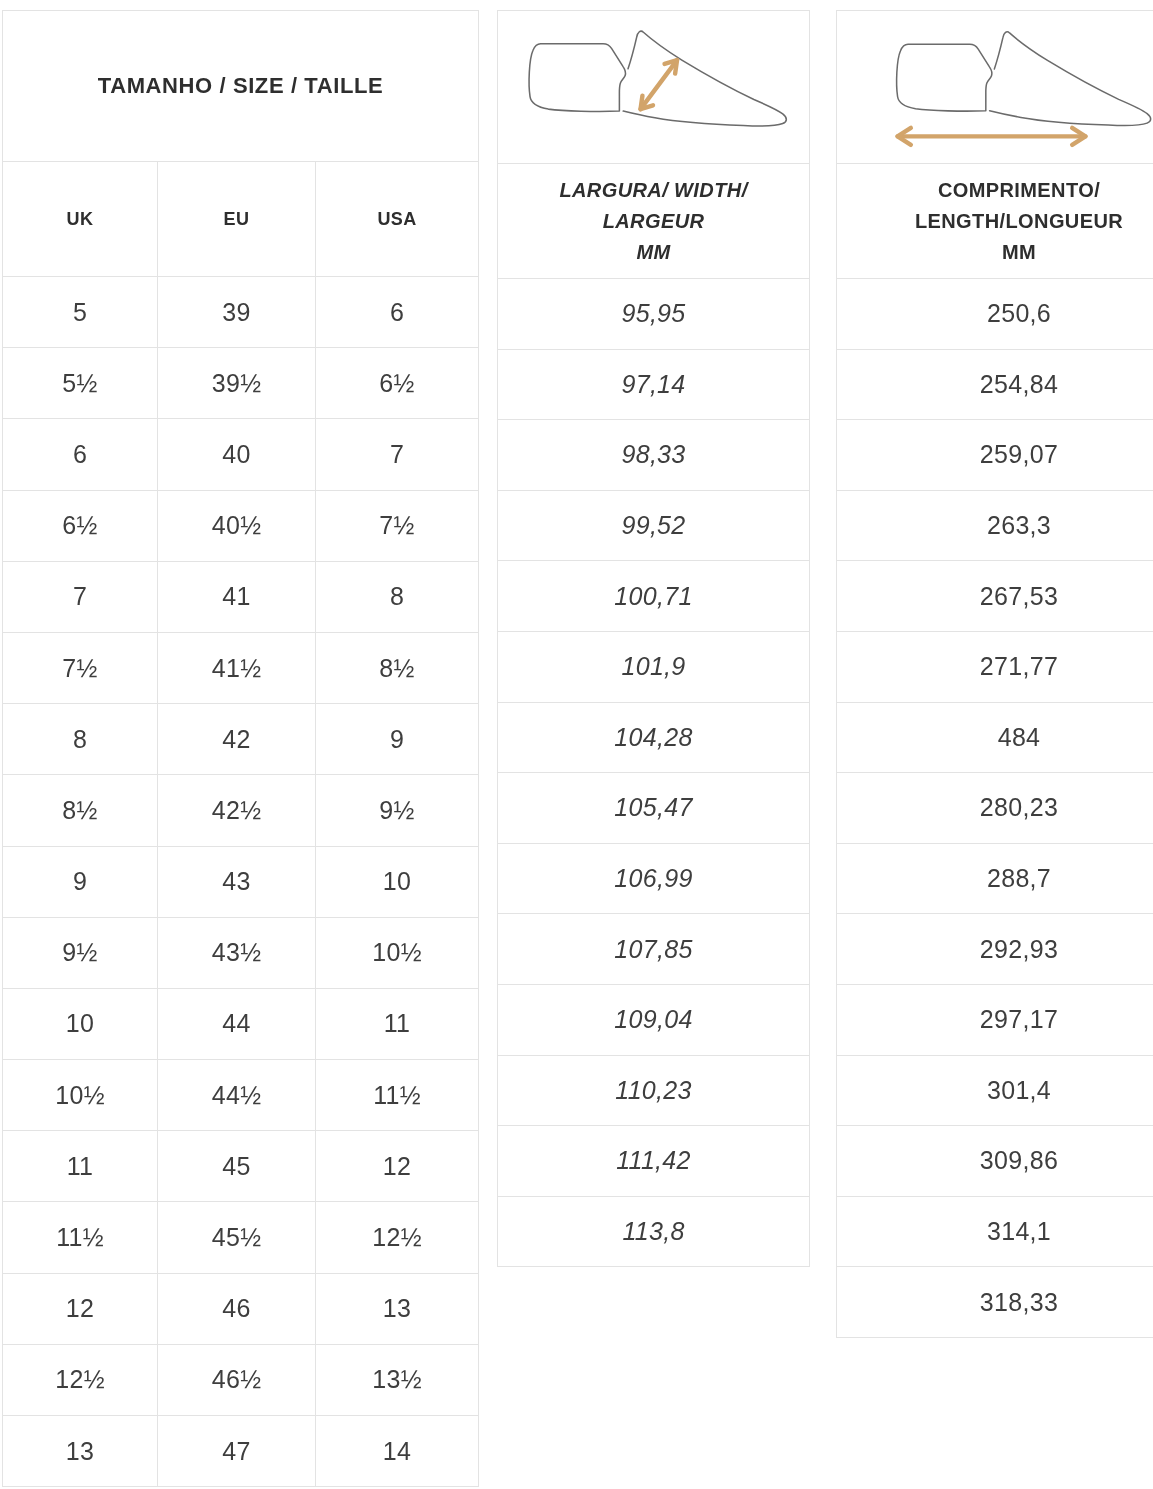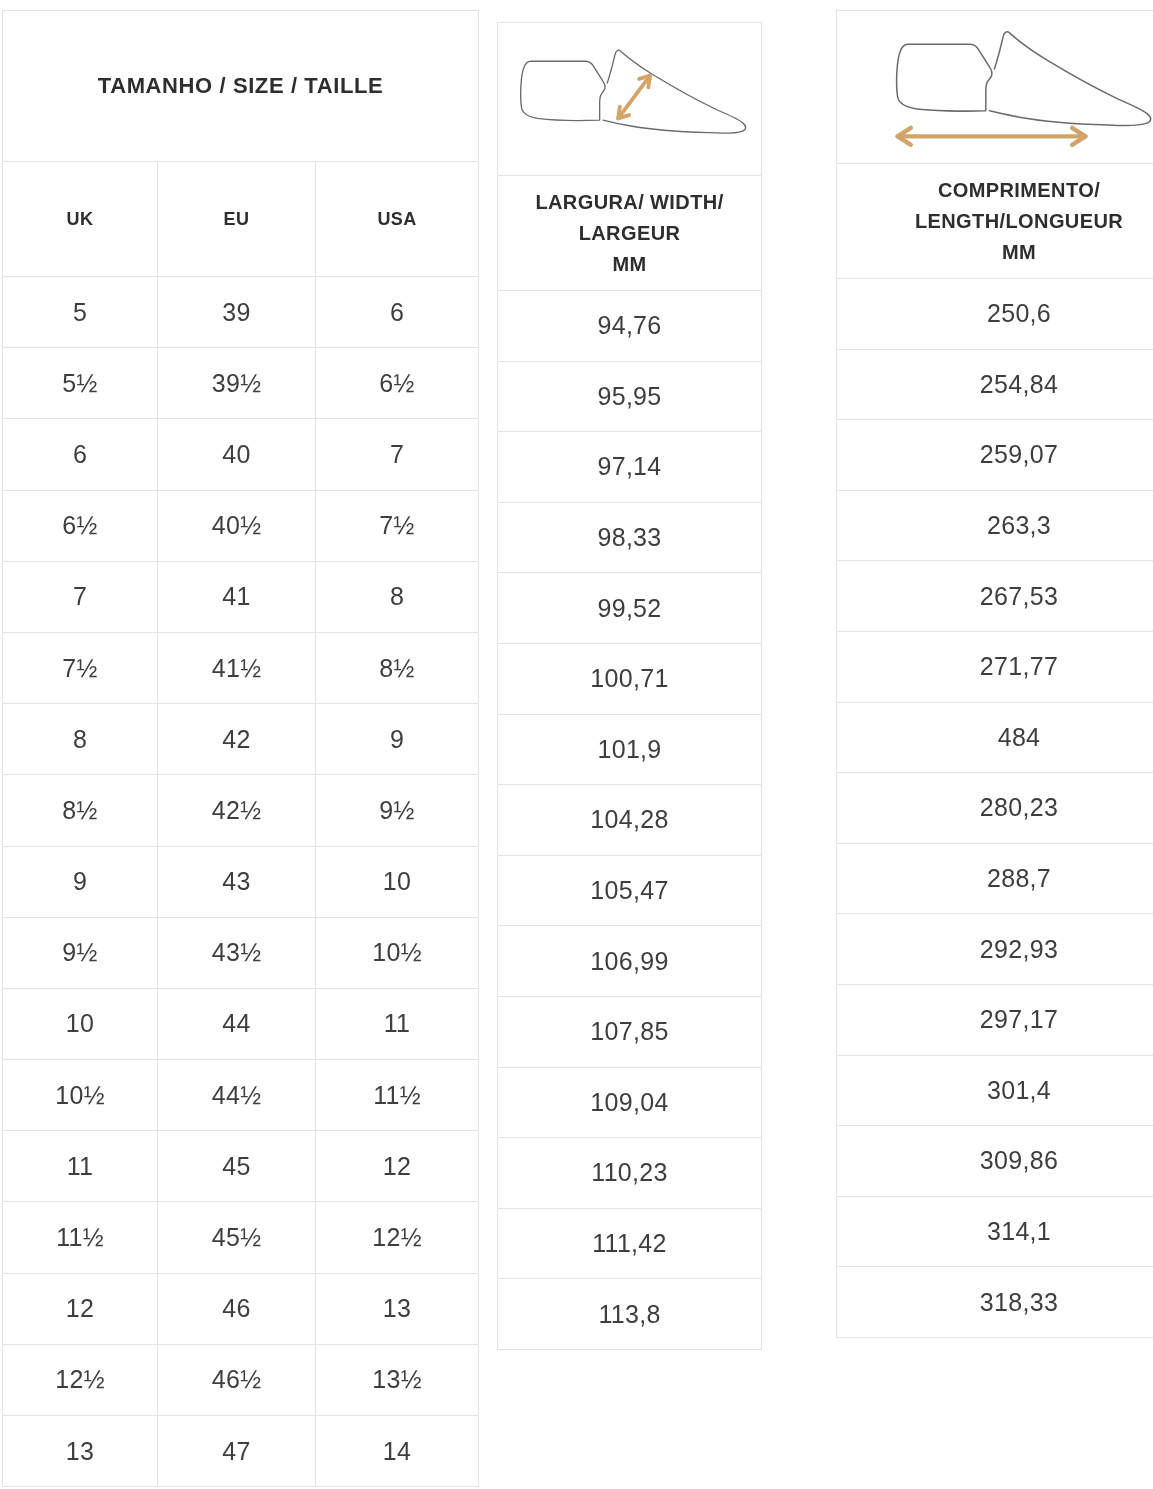--- a/index.html
+++ b/index.html
@@ -19,21 +19,21 @@
   .canvas{position:relative;width:1153px;height:1489px;overflow:hidden;background:var(--bg);}
   table{border-collapse:collapse;table-layout:fixed;position:absolute;background:var(--bg);}
   th,td{border:1px solid var(--border);text-align:center;vertical-align:middle;padding:0;font-weight:normal;}
 
   .size-table{left:2px;top:10px;width:476px;}
   .size-table .row-title th{height:151px;font-size:22px;font-weight:bold;color:var(--heading);letter-spacing:.6px;margin-top:48px;}
   .size-table .row-cols th{height:115px;font-size:18px;font-weight:bold;color:var(--heading);letter-spacing:.4px;}
   .size-table tbody tr{height:71.2px;}
   tbody td{font-size:25px;color:var(--text);letter-spacing:.3px;}
 
-  .width-table{left:497px;top:22px;width:265px;}
+  .width-table{left:497px;top:10px;width:313px;font-style:italic;}
   .length-table{left:836px;top:10px;width:366px;}
   .measure-table .row-icon th{height:152px;}
   .measure-table .row-head th{height:115px;font-size:20px;font-weight:bold;color:var(--heading);letter-spacing:.4px;line-height:1.55;}
   .measure-table tbody tr{height:70.6px;}
   .row-head .hline{display:block;}
 
   .icon-wrap{width:100%;height:152px;display:flex;align-items:center;justify-content:center;}
   .icon-wrap svg{display:block;}
   .shoe{fill:none;stroke:var(--outline);stroke-width:1.6;stroke-linejoin:round;stroke-linecap:round;}
   .arrow{fill:none;stroke:var(--arrow);stroke-width:4.6;stroke-linejoin:round;stroke-linecap:round;}
@@ -166,23 +166,20 @@
       <tr class="row-head">
         <th>
           <span class="hline">LARGURA/ WIDTH/</span>
           <span class="hline">LARGEUR</span>
           <span class="hline">MM</span>
         </th>
       </tr>
     </thead>
     <tbody>
         <tr>
-          <td>94,76</td>
-        </tr>
-        <tr>
           <td>95,95</td>
         </tr>
         <tr>
           <td>97,14</td>
         </tr>
         <tr>
           <td>98,33</td>
         </tr>
         <tr>
           <td>99,52</td>

